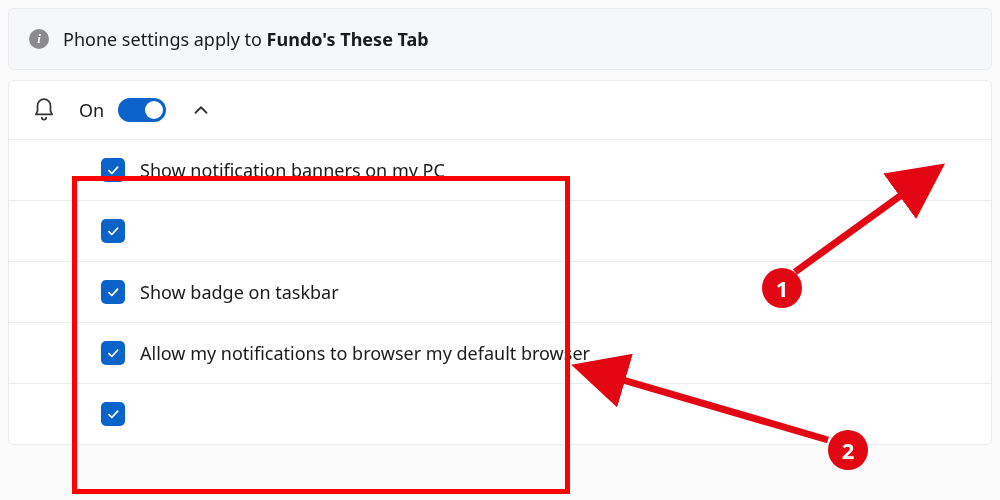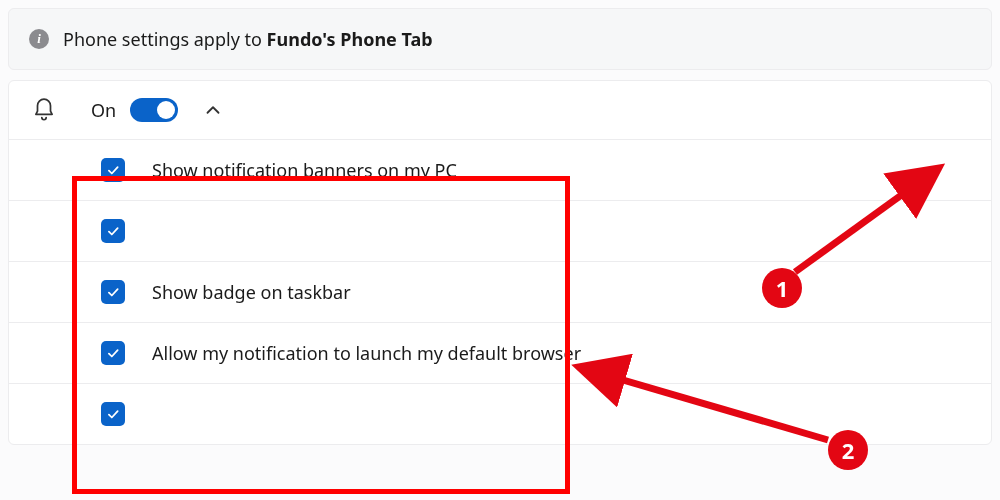--- a/index.html
+++ b/index.html
@@ -22,35 +22,35 @@
     background:#fff; border:1px solid #ececee; border-radius:6px; overflow:hidden;
   }
   .card-header {
     display:flex; align-items:center; padding:16px 22px; gap:22px;
     border-bottom:1px solid #ececee;
   }
   .bell-icon { width:26px; height:26px; color:#333; flex:0 0 auto; }
   .header-text { flex:1 1 auto; }
   .header-title { font-size:18px; color:#1b1b1b; line-height:1.2; }
   .header-sub  { font-size:15px; color:#6f6f73; line-height:1.3; }
-  .toggle-wrap { display:flex; align-items:center; gap:14px;margin-left:12px; }
+  .toggle-wrap { display:flex; align-items:center; gap:14px; }
   .toggle-state { font-size:18px; color:#1b1b1b; }
   .toggle {
     width:48px; height:24px; border-radius:14px; position:relative;
     background:#0a63c9;
   }
   .toggle .knob {
     position:absolute; right:3px; top:3px; width:18px; height:18px;
     border-radius:50%; background:#fff;
   }
   .chevron { width:22px; height:22px; color:#333; margin-left:10px; }
 
   .option-list { }
   .option-row {
-    display:flex; align-items:center; gap:27px;
+    display:flex; align-items:center; gap:15px;
     padding:18px 22px 18px 92px;
     border-top:1px solid #ececee;
   }
   .option-row:first-child { border-top:none; }
   .checkbox {
     width:24px; height:24px; border-radius:5px; background:#0a63c9;
     display:flex; align-items:center; justify-content:center; flex:0 0 auto;
   }
   .checkbox svg { width:14px; height:14px; color:#fff; }
   .option-label { font-size:18px; color:#1b1b1b; }
@@ -70,21 +70,21 @@
 </style>
 </head>
 <body>
 
 <div class="wrapper">
 <div class="page">
 
   <div class="banner">
     <div class="info-icon">i</div>
     <div class="text">
-      <span>Phone settings apply to </span><span class="device">Fundo's Phone Tab</span>
+      <span>Phone settings apply to </span><span class="device">Fundo's These Tab</span>
     </div>
   </div>
 
   <div class="card">
     <div class="card-header">
       <span class="bell-icon">
         <svg viewBox="0 0 24 24" fill="none" stroke="currentColor" stroke-width="1.6" stroke-linecap="round" stroke-linejoin="round">
           <path d="M6 8a6 6 0 0 1 12 0v5l1.5 3h-15L6 13z"></path>
           <path d="M10 19a2 2 0 0 0 4 0"></path>
         </svg>
@@ -125,21 +125,21 @@
               </svg>
         </div>
         <span class="option-label">Show badge on taskbar</span>
       </div>
       <div class="option-row">
         <div class="checkbox">
           <svg viewBox="0 0 24 24" fill="none" stroke="currentColor" stroke-width="3" stroke-linecap="round" stroke-linejoin="round">
                 <polyline points="5 13 10 18 20 7"></polyline>
               </svg>
         </div>
-        <span class="option-label">Allow my notification to launch my default browser</span>
+        <span class="option-label">Allow my notifications to browser my default browser</span>
       </div>
       <div class="option-row">
         <div class="checkbox">
           <svg viewBox="0 0 24 24" fill="none" stroke="currentColor" stroke-width="3" stroke-linecap="round" stroke-linejoin="round">
                 <polyline points="5 13 10 18 20 7"></polyline>
               </svg>
         </div>
       </div>
     </div>
   </div>

